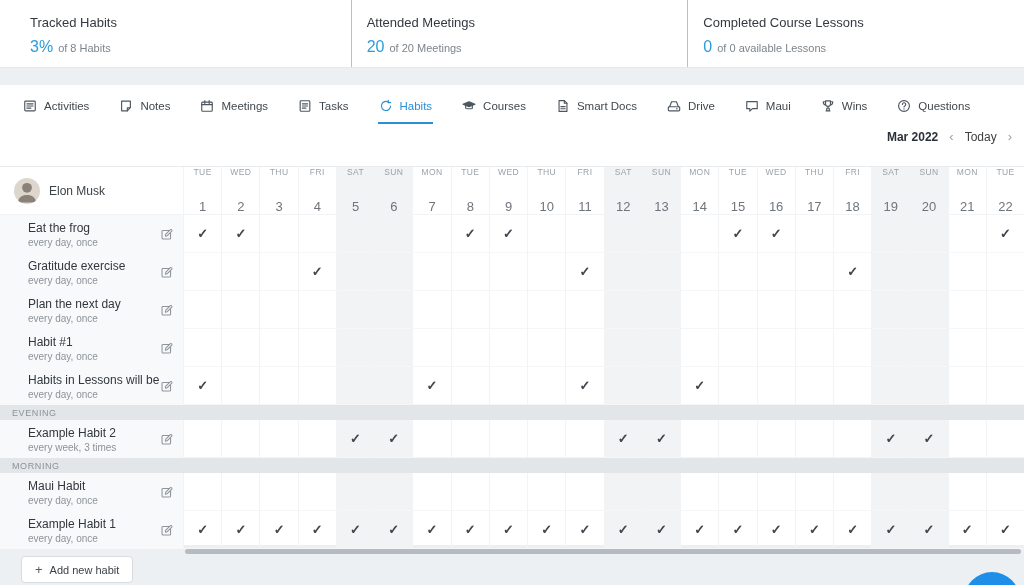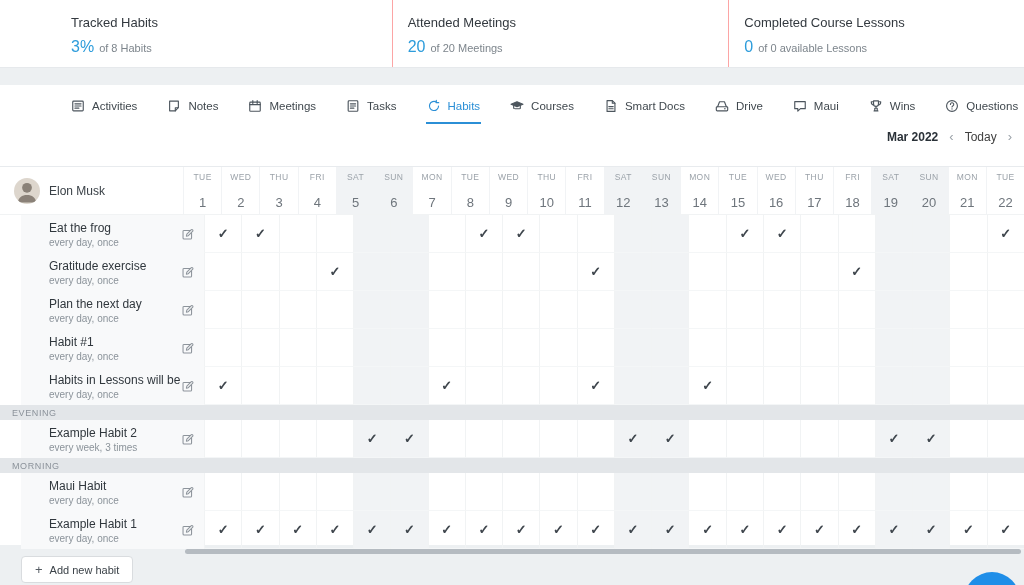--- a/index.html
+++ b/index.html
@@ -1,30 +1,30 @@
 <!DOCTYPE html>
 <html><head>
 <meta charset="utf-8">
 <style>
   * { margin:0; padding:0; box-sizing:border-box; }
   html,body { width:1024px; height:585px; overflow:hidden; }
   body { position:relative; background:#edf0f2; font-family:"Liberation Sans",sans-serif; }
 
   
   .stats-bar { height:68px; background:#fff; border-bottom:1px solid #e6e9ec; display:flex; }
-  .stat-card { flex:1; padding:15px 0 0 15px;margin-left:41px; }
+  .stat-card { flex:1; padding:15px 0 0 15px; }
   .stat-card:first-child { padding-left:30px; }
   .stat-card + .stat-card { border-left:1px solid #fca5a5; }
   .stat-title { font-size:13px; color:#33393f; margin-bottom:8px; }
   .stat-value-row { display:flex; align-items:baseline; gap:5px; }
   .stat-value { font-size:16px; color:#2d9cdb; }
   .stat-suffix { font-size:11px; color:#7d858c; }
 
   
-  .main-panel { position:absolute; top:85px; left:0; right:0; height:460px; background:#fff;padding-left:48px; }
+  .main-panel { position:absolute; top:85px; left:0; right:0; height:460px; background:#fff; }
 
   
   .tabs-row { display:flex; gap:28px; padding:14px 0 0 22px; }
   .tab { display:flex; align-items:center; gap:7px; background:none; border:none;
          border-bottom:2px solid transparent; padding:0 1px 9px 1px; font-size:11.5px;
          color:#40484e; cursor:pointer; font-family:inherit; }
   .tab.active { color:#2b8fd6; border-bottom-color:#2b8fd6; }
   .tab-icon { color:#4d565e; display:inline-flex; }
   .tab.active .tab-icon { color:#2b8fd6; }
   .tab-icon svg { width:14px; height:14px; display:block; }
@@ -38,29 +38,29 @@
   .nav-chevron { color:#9aa1a8; font-size:13px; cursor:pointer; background:none; border:none; font-family:inherit; }
   .today-button { color:#404040; background:none; border:none; font-size:12px; cursor:pointer; font-family:inherit; }
 
   
   .grid { position:absolute; top:81px; left:0; right:0; border-top:1px solid #e8ebee; }
   .grid-header { display:flex; height:48px; border-bottom:1px solid #f1f3f4; }
   .corner-cell { width:183px; flex:none; display:flex; align-items:center; gap:9px; padding-left:14px; }
   .avatar { width:26px; height:26px; border-radius:50%; background:#ddd6cd; overflow:hidden; flex:none; }
   .avatar svg { width:26px; height:26px; display:block; }
   .user-name { font-size:12px; color:#3a4147; }
-  .day-header { flex:1; display:flex; flex-direction:column; align-items:center; justify-content:center;
+  .day-header { flex:1; display:flex; flex-direction:column; align-items:center; justify-content:space-between;
                 gap:13px; border-left:1px solid #f1f3f5; }
   .dow { font-size:8.5px; color:#9ba2a9; letter-spacing:.4px; }
   .dnum { font-size:13px; color:#6e757c; }
   .weekend { background:#f1f3f5; }
 
   .grid-row { display:flex; height:38px; }
   .left-cell { width:183px; flex:none; background:#f8f9fa; display:flex; align-items:center;
-               padding:0 10px 0 28px;margin-left:21px; }
+               padding:0 10px 0 28px; }
   .habit-texts { flex:1; min-width:0; }
   .habit-name { font-size:12px; color:#30373d; white-space:nowrap; overflow:hidden; }
   .habit-sched { font-size:10px; color:#8b939a; margin-top:2px; }
   .edit-icon { color:#8d949b; cursor:pointer; display:inline-flex; }
   .edit-icon svg { width:13px; height:13px; }
   .cell { flex:1; border-left:1px solid #f1f3f4; border-bottom:1px solid #f4f6f7;
           display:flex; align-items:center; justify-content:center; cursor:pointer; }
   .check { color:#3f464d; font-size:13px; font-weight:bold; }
   .section-band { height:15px; background:#e3e6e9; display:flex; align-items:center; padding-left:12px; }
   .section-label { font-size:9px; color:#8b929a; letter-spacing:.6px; }

